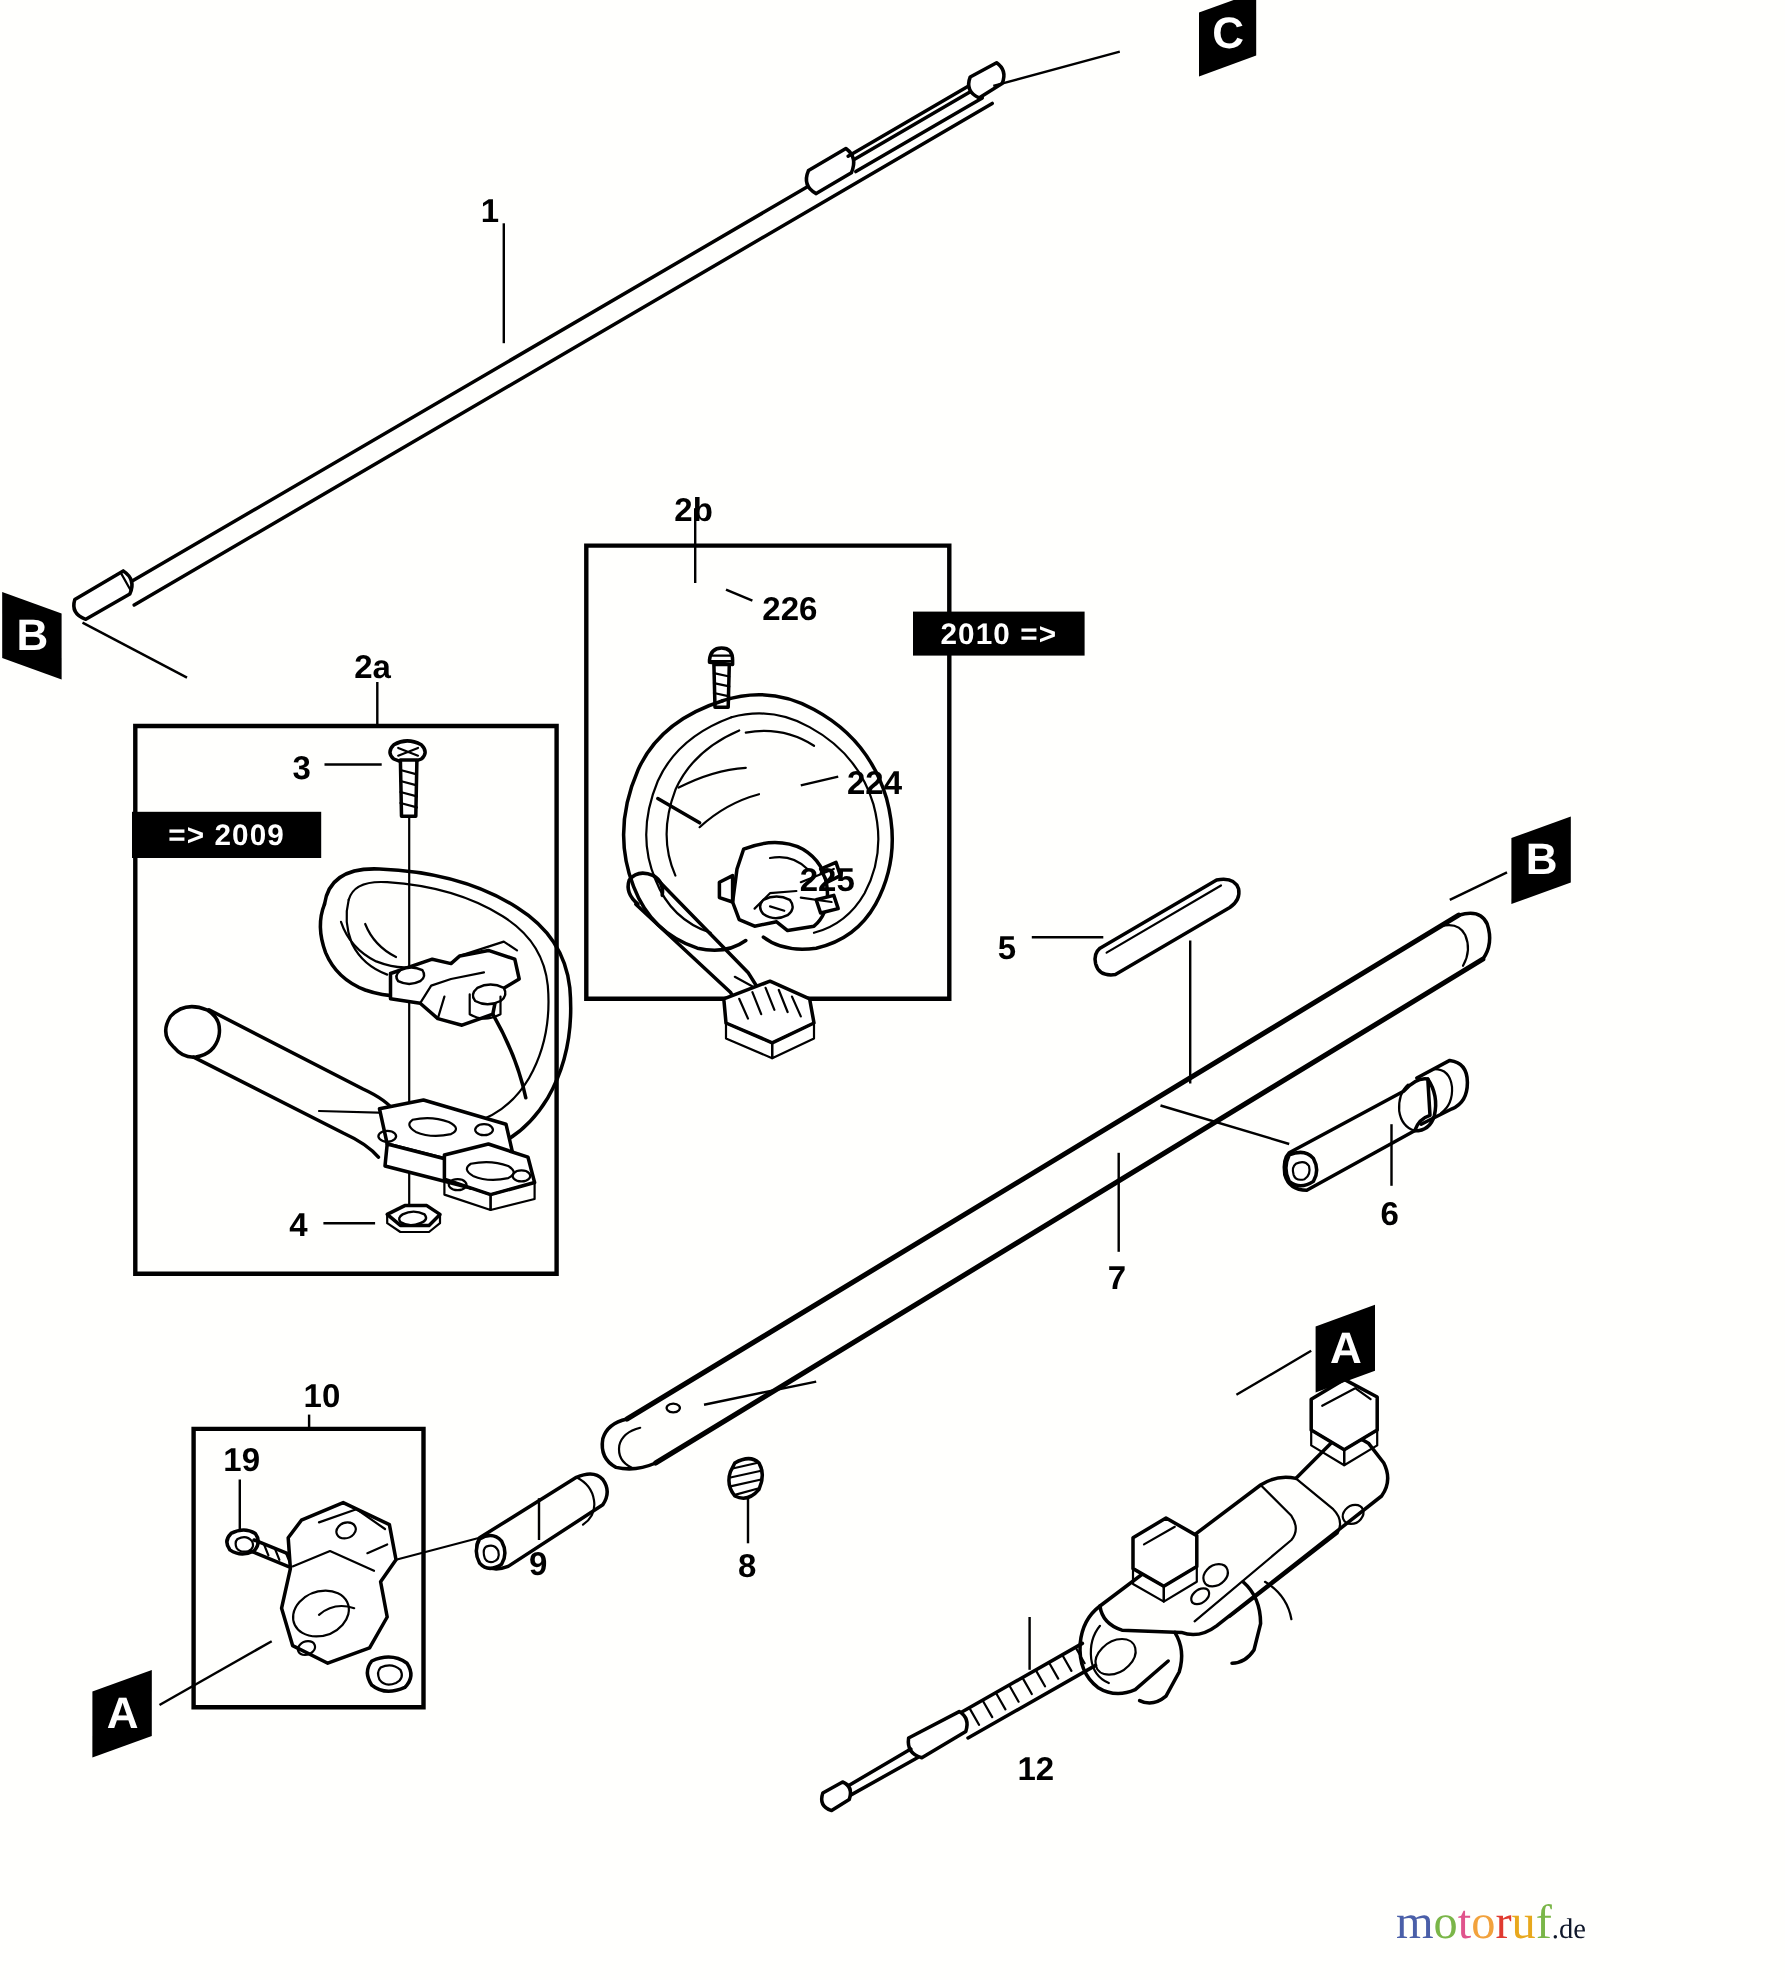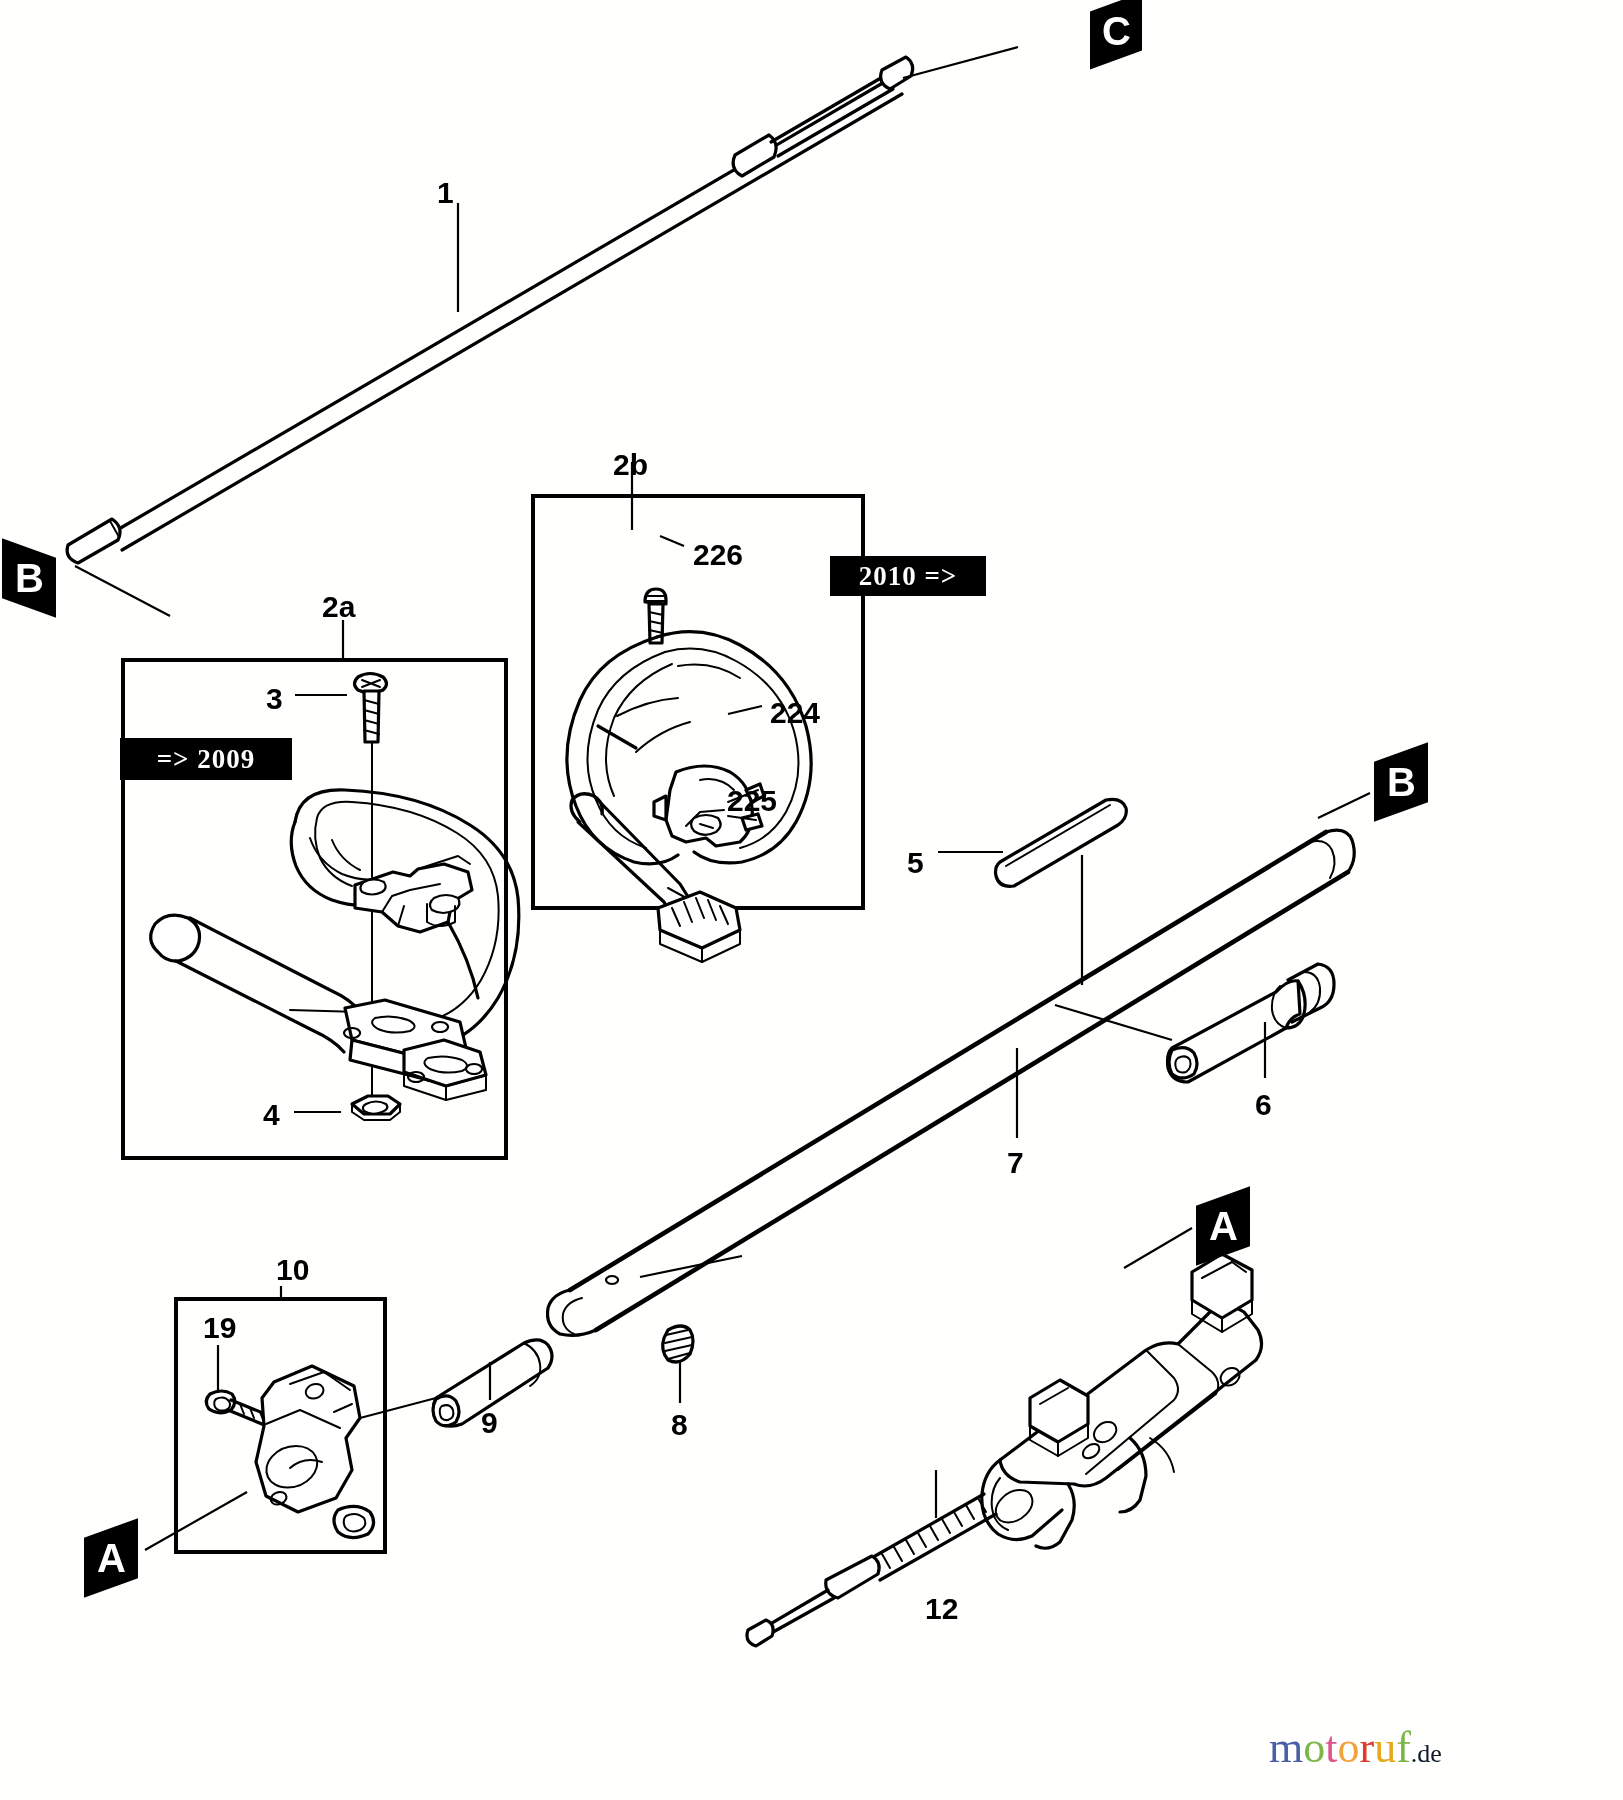--- a/index.html
+++ b/index.html
@@ -30,21 +30,21 @@
     font-weight: bold;
     font-size: 30px;
     color: #000000;
     line-height: 1;
     white-space: nowrap;
   }
   .yearbox {
     position: absolute;
     background: #000000;
     color: #ffffff;
-    font-family: Liberation Serif, serif;
+    font-family: Liberation Sans, sans-serif;
     font-weight: bold;
     font-size: 27px;
     letter-spacing: 1px;
     display: flex;
     align-items: center;
     justify-content: center;
     white-space: nowrap;
   }
   .refmark {
     position: absolute;

